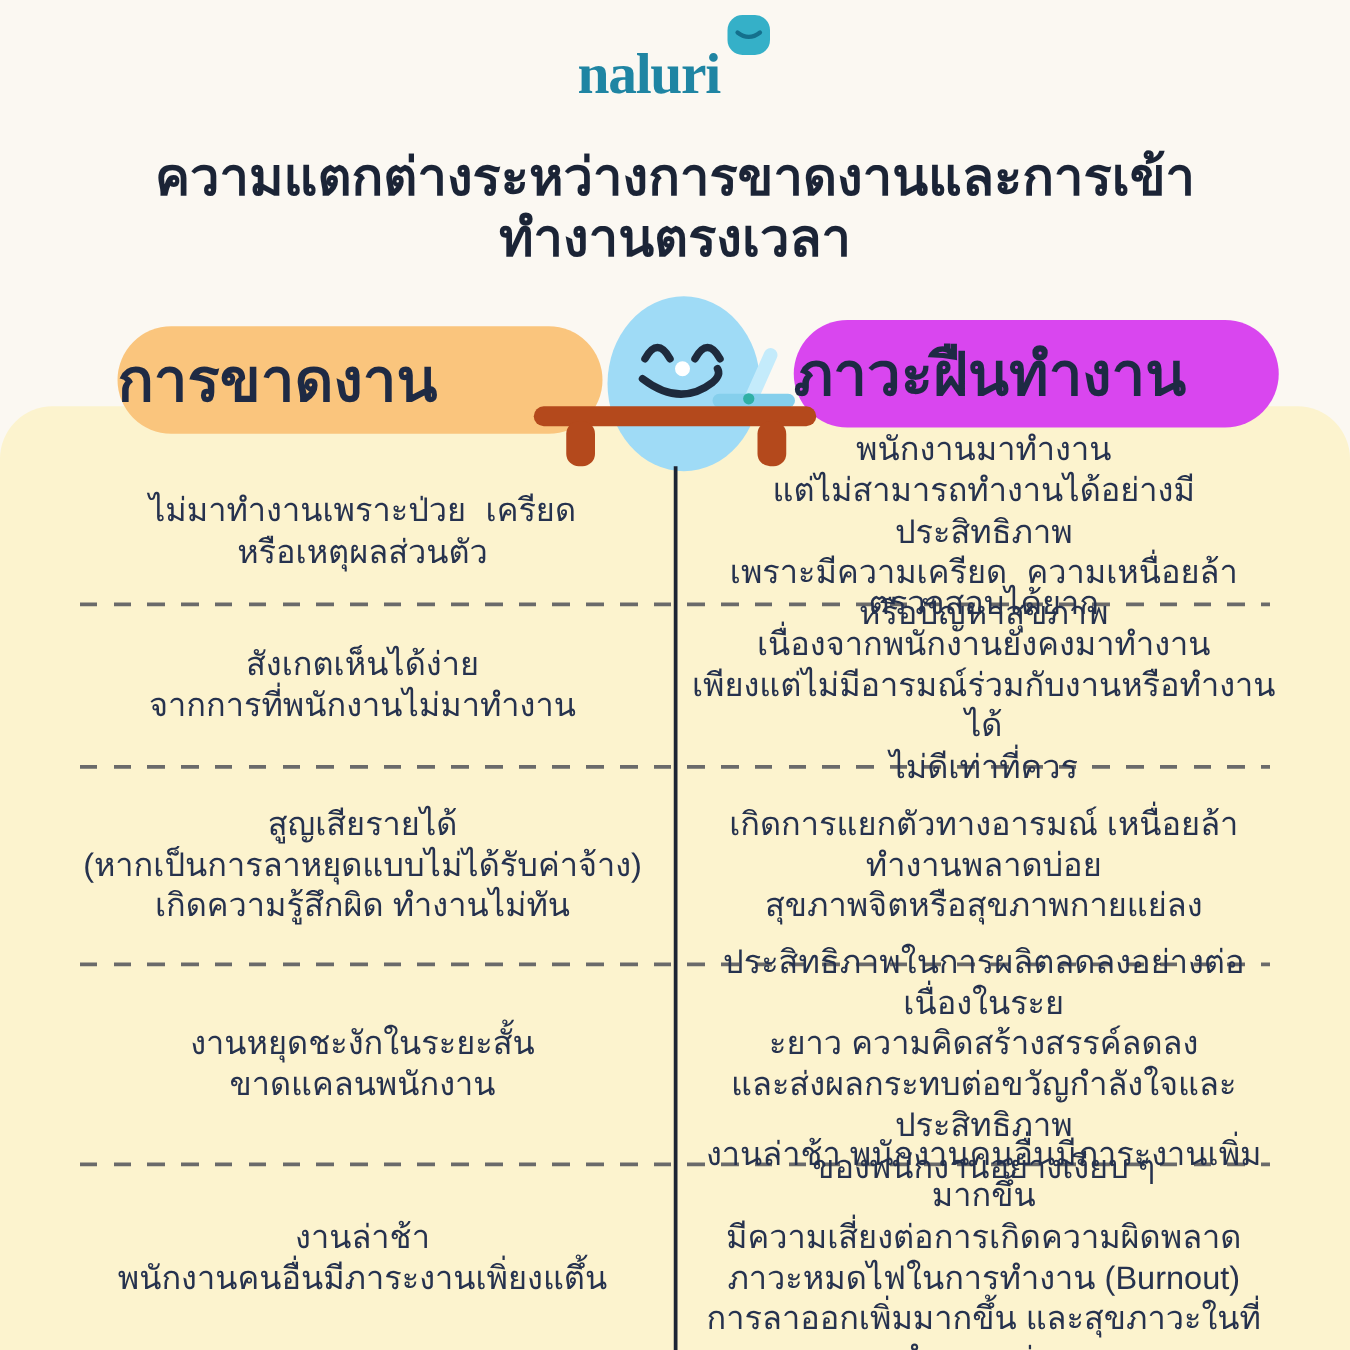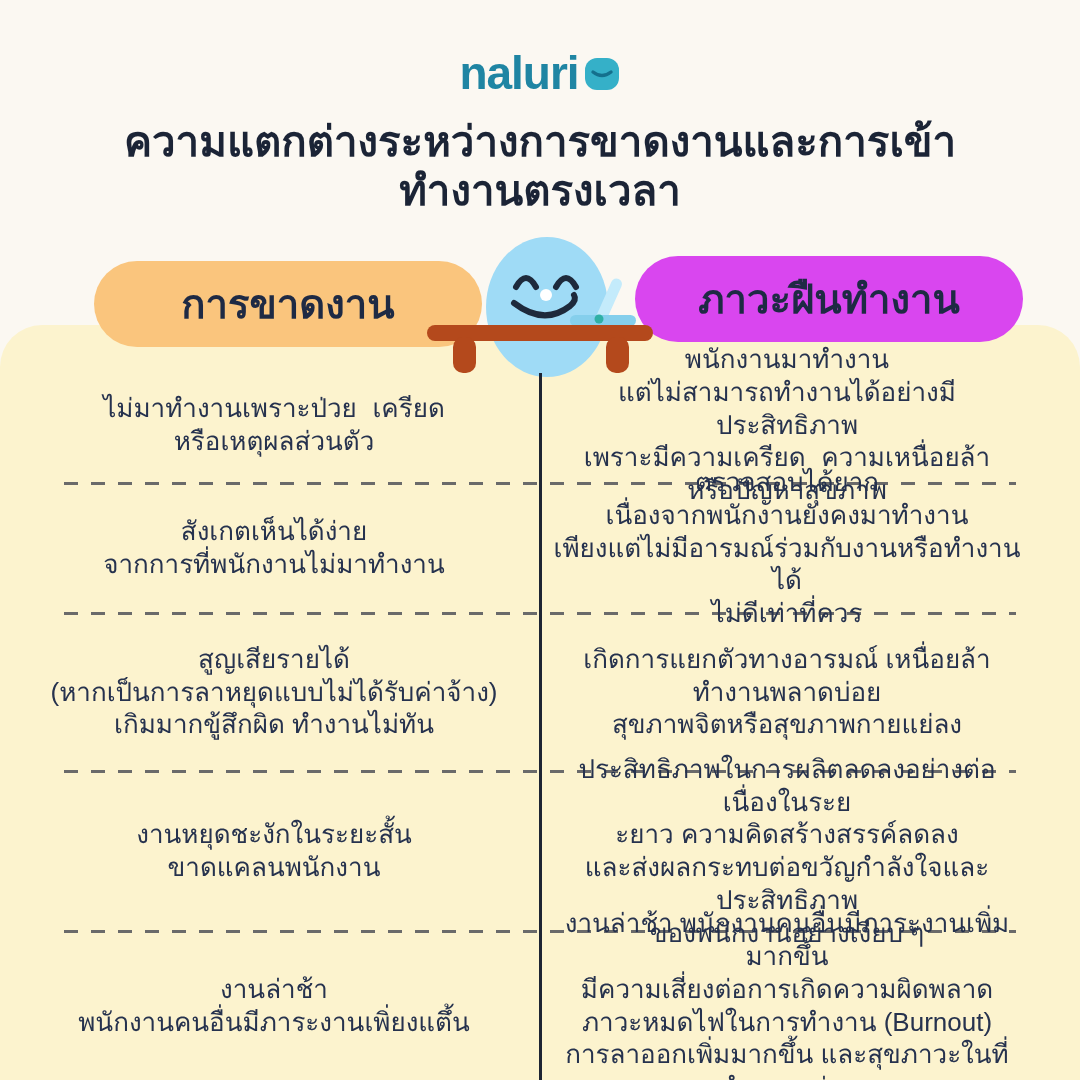--- a/index.html
+++ b/index.html
@@ -7,43 +7,43 @@
     position:relative;
     width:1080px;height:1080px;
     background:#FBF8F2;
     overflow:hidden;
     font-family:"Liberation Sans","DejaVu Sans",sans-serif;
     color:#222E48;
   }
   
   .logo{
     position:absolute;top:36px;left:0;width:1080px;height:60px;
-    display:flex;align-items:flex-end;justify-content:center;gap:4px;
+    display:flex;align-items:flex-start;justify-content:center;gap:4px;font-family:Liberation Serif, serif;
   }
   .logo-text{
     font-size:46px;font-weight:700;letter-spacing:-1px;color:#1F85A3;
     line-height:1;
   }
   .logo-icon{margin-top:-26px;}
   
   .title{
     position:absolute;top:118px;left:40px;width:1000px;
     text-align:center;font-size:42px;font-weight:800;line-height:1.16;
     color:#1B2436;white-space:pre-line;
   }
   
   .panel{
     position:absolute;top:325px;left:0;width:1080px;height:755px;
     background:#FCF3CE;border-radius:42px 42px 0 0;
   }
   
   .pill{
     position:absolute;height:86px;width:388px;border-radius:44px;
-    display:flex;align-items:center;justify-content:center;
-    font-size:40px;font-weight:800;color:#1E2A44;
+    display:flex;align-items:center;
+    font-size:48px;font-weight:800;color:#1E2A44;
   }
   .pill-left{left:94px;top:261px;background:#FAC57D;}
   .pill-right{left:635px;top:256px;background:#d946ef;}
   
   .mascot{position:absolute;left:400px;top:225px;width:280px;height:180px;}
   
   .divider{
     position:absolute;left:539px;top:373px;width:3px;height:707px;
     background:#1D2433;
   }
@@ -51,21 +51,21 @@
     position:absolute;left:64px;width:952px;height:3px;
     background:repeating-linear-gradient(to right,#6A6A6A 0 14px,rgba(0,0,0,0) 14px 27px);
   }
   .sep-1{top:482px;} .sep-2{top:612px;} .sep-3{top:770px;} .sep-4{top:930px;}
   
   .cell{
     position:absolute;display:flex;align-items:center;justify-content:center;
     text-align:center;white-space:pre-line;
     font-size:26px;font-weight:500;line-height:1.26;color:#26324E;
   }
-  .cell.l{left:42px;width:464px;}
+  .cell.l{left:58px;width:464px;}
   .cell.r{left:552px;width:470px;}
   .row1{top:371px;height:112px;font-family:Liberation Mono, monospace;}
   .row2{top:483px;height:130px;}
   .row3{top:613px;height:158px;}
   .row4{top:771px;height:160px;}
   .row5{top:931px;height:149px;}
 </style>
 </head>
 <body>
 
@@ -139,21 +139,21 @@
 
   <div class="cell l row2">สังเกตเห็นได้ง่าย
 จากการที่พนักงานไม่มาทำงาน</div>
   <div class="cell r row2">ตรวจสอบได้ยาก
 เนื่องจากพนักงานยังคงมาทำงาน
 เพียงแต่ไม่มีอารมณ์ร่วมกับงานหรือทำงานได้
 ไม่ดีเท่าที่ควร</div>
 
   <div class="cell l row3">สูญเสียรายได้
 (หากเป็นการลาหยุดแบบไม่ได้รับค่าจ้าง)
-เกิมมากขู้สึกผิด ทำงานไม่ทัน</div>
+เกิดความรู้สึกผิด ทำงานไม่ทัน</div>
   <div class="cell r row3">เกิดการแยกตัวทางอารมณ์ เหนื่อยล้า
 ทำงานพลาดบ่อย
 สุขภาพจิตหรือสุขภาพกายแย่ลง</div>
 
   <div class="cell l row4">งานหยุดชะงักในระยะสั้น
 ขาดแคลนพนักงาน</div>
   <div class="cell r row4">ประสิทธิภาพในการผลิตลดลงอย่างต่อเนื่องในระย
 ะยาว ความคิดสร้างสรรค์ลดลง
 และส่งผลกระทบต่อขวัญกำลังใจและประสิทธิภาพ
 ของพนักงานอย่างเงียบ ๆ</div>

